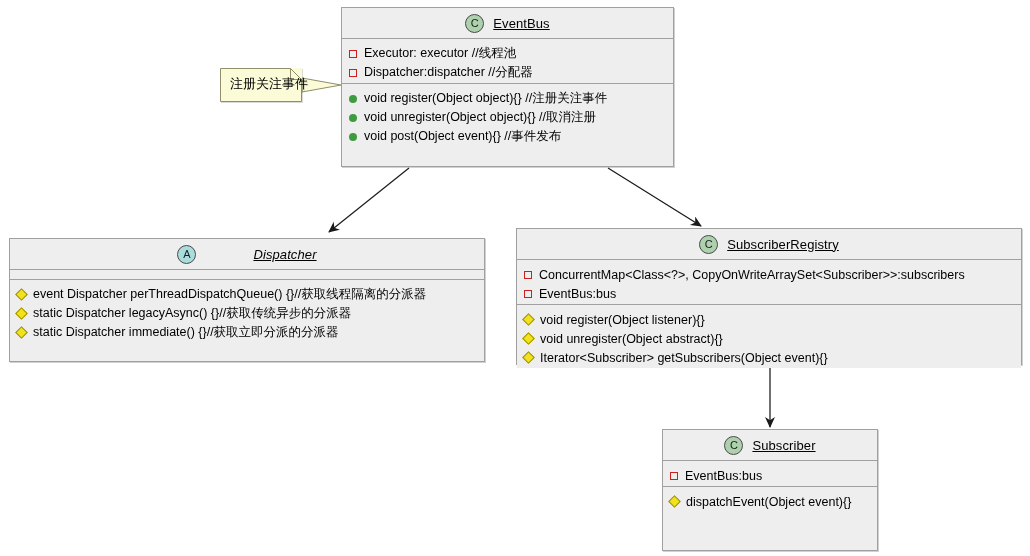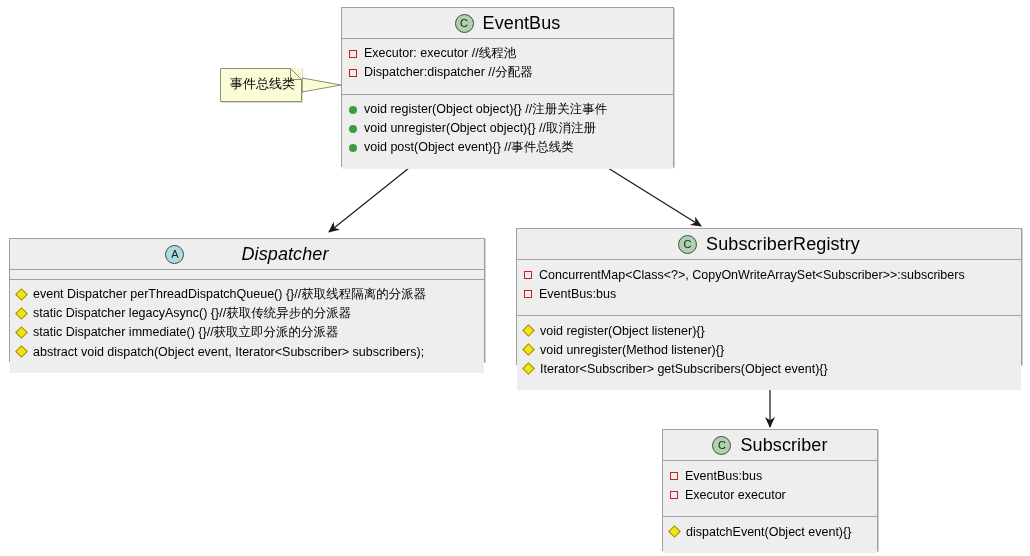--- a/index.html
+++ b/index.html
@@ -44,23 +44,24 @@
     box-sizing: border-box;
     height: 31px;
     display: flex;
     align-items: center;
     justify-content: center;
     gap: 9px;
     border-bottom: 1px solid #a0a0a0;
     background: #eeeeee;
   }
   .uml-title {
-    font-size: 18px;
+    font-size: 13px;
     letter-spacing: .1px;
     white-space: nowrap;
+    text-decoration: underline;
   }
   .uml-title.italic { font-style: italic; margin-left: 48px; }
 
   .stereo-icon {
     width: 19px;
     height: 19px;
     border-radius: 50%;
     border: 1.4px solid #4a4a4a;
     display: inline-flex;
     align-items: center;
@@ -70,21 +71,21 @@
     font-weight: normal;
     color: #1d1d1d;
     flex: none;
     box-sizing: border-box;
   }
   .stereo-icon.c { background: #add1ad; }
   .stereo-icon.a { background: #a9dcdc; font-style: normal; }
 
   .uml-compartment {
     box-sizing: border-box;
-    padding: 5px 0 12px 0;
+    padding: 5px 0 1px 0;
     border-bottom: 1px solid #a0a0a0;
     background: #eeeeee;
   }
   .uml-compartment.last { border-bottom: none; }
   .uml-compartment.empty { padding: 0; height: 10px; }
 
   .member {
     display: flex;
     align-items: center;
     gap: 7px;
@@ -168,21 +169,21 @@
     <g>
       <path d="M302,78 L341,85 L302,92 Z" fill="#fbfbd8" stroke="#8f8f6a" stroke-width="1"></path>
     </g>
   </svg>
 
   <div class="note" style="left:220px; top:68px; width:82px; height:34px;">
     <svg width="82" height="34" viewBox="0 0 82 34" xmlns="http://www.w3.org/2000/svg">
       <path d="M0.5,0.5 L70.5,0.5 L81.5,11.5 L81.5,33.5 L0.5,33.5 Z" fill="#fbfbd8" stroke="#8f8f6a" stroke-width="1"></path>
       <path d="M70.5,0.5 L70.5,11.5 L81.5,11.5" fill="none" stroke="#8f8f6a" stroke-width="1"></path>
     </svg>
-    <div class="note-text">事件总线类</div>
+    <div class="note-text">注册关注事件</div>
   </div>
 
   <div class="uml-class" style="left:341px; top:7px; width:333px; height:160px;">
     <div class="uml-header">
       <span class="stereo-icon c">C</span>
       <span class="uml-title">EventBus</span>
     </div>
     <div class="uml-compartment">
       <div class="member">
         <span class="mk field-private"></span>
@@ -197,21 +198,21 @@
       <div class="member">
         <span class="mk method-public"></span>
         <span>void register(Object object){}  //注册关注事件</span>
       </div>
       <div class="member">
         <span class="mk method-public"></span>
         <span>void unregister(Object object){} //取消注册</span>
       </div>
       <div class="member">
         <span class="mk method-public"></span>
-        <span>void post(Object event){} //事件总线类</span>
+        <span>void post(Object event){} //事件发布</span>
       </div>
     </div>
   </div>
 
   <div class="uml-class" style="left:9px; top:238px; width:476px; height:124px;">
     <div class="uml-header">
       <span class="stereo-icon a">A</span>
       <span class="uml-title italic">Dispatcher</span>
     </div>
     <div class="uml-compartment empty"></div>
@@ -221,24 +222,20 @@
         <span>event Dispatcher perThreadDispatchQueue() {}//获取线程隔离的分派器</span>
       </div>
       <div class="member">
         <span class="mk method-package"></span>
         <span>static Dispatcher legacyAsync() {}//获取传统异步的分派器</span>
       </div>
       <div class="member">
         <span class="mk method-package"></span>
         <span>static Dispatcher immediate() {}//获取立即分派的分派器</span>
       </div>
-      <div class="member">
-        <span class="mk method-package"></span>
-        <span>abstract void dispatch(Object event, Iterator&lt;Subscriber&gt; subscribers);</span>
-      </div>
     </div>
   </div>
 
   <div class="uml-class" style="left:516px; top:228px; width:506px; height:137px;">
     <div class="uml-header">
       <span class="stereo-icon c">C</span>
       <span class="uml-title">SubscriberRegistry</span>
     </div>
     <div class="uml-compartment">
       <div class="member">
@@ -250,43 +247,39 @@
         <span>EventBus:bus</span>
       </div>
     </div>
     <div class="uml-compartment last">
       <div class="member">
         <span class="mk method-package"></span>
         <span>void register(Object listener){}</span>
       </div>
       <div class="member">
         <span class="mk method-package"></span>
-        <span>void unregister(Method listener){}</span>
+        <span>void unregister(Object abstract){}</span>
       </div>
       <div class="member">
         <span class="mk method-package"></span>
         <span>Iterator&lt;Subscriber&gt; getSubscribers(Object event){}</span>
       </div>
     </div>
   </div>
 
   <div class="uml-class" style="left:662px; top:429px; width:216px; height:122px;">
     <div class="uml-header">
       <span class="stereo-icon c">C</span>
       <span class="uml-title">Subscriber</span>
     </div>
     <div class="uml-compartment">
       <div class="member">
         <span class="mk field-private"></span>
         <span>EventBus:bus</span>
       </div>
-      <div class="member">
-        <span class="mk field-private"></span>
-        <span>Executor executor</span>
-      </div>
     </div>
     <div class="uml-compartment last">
       <div class="member">
         <span class="mk method-package"></span>
         <span>dispatchEvent(Object event){}</span>
       </div>
     </div>
   </div>
 
 </div>

